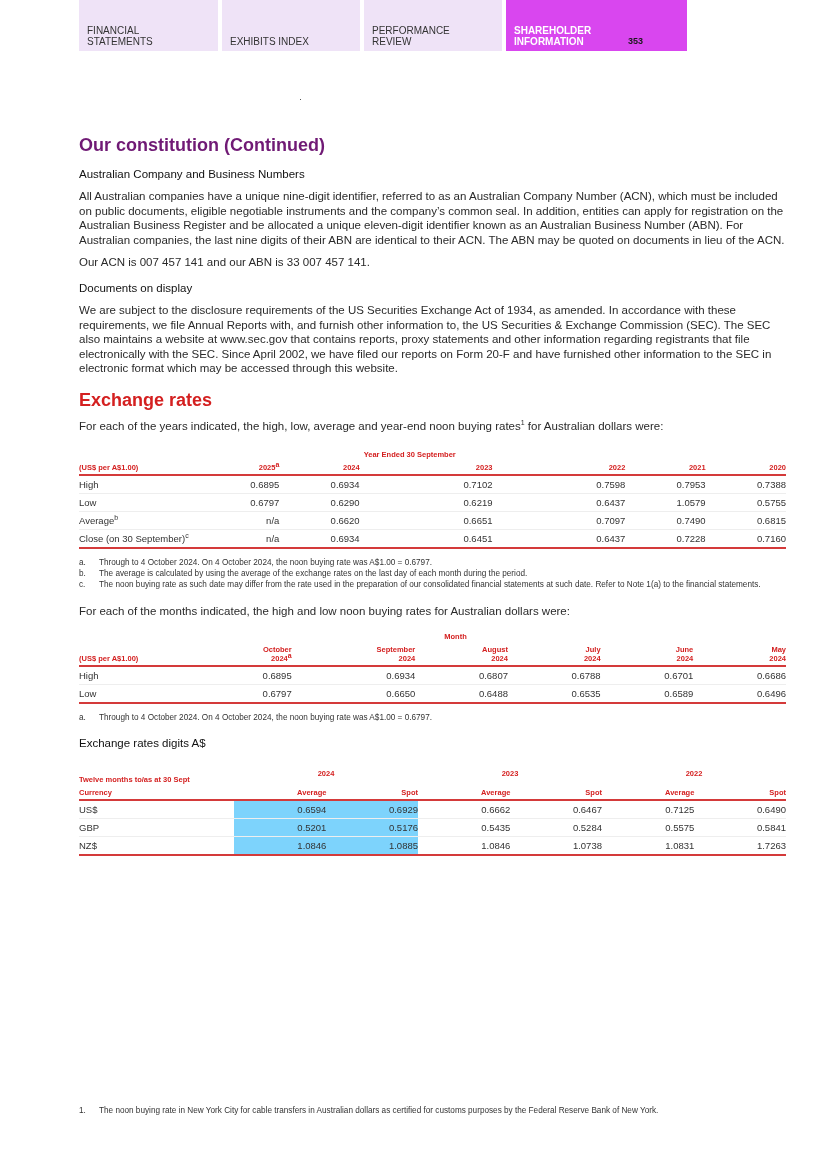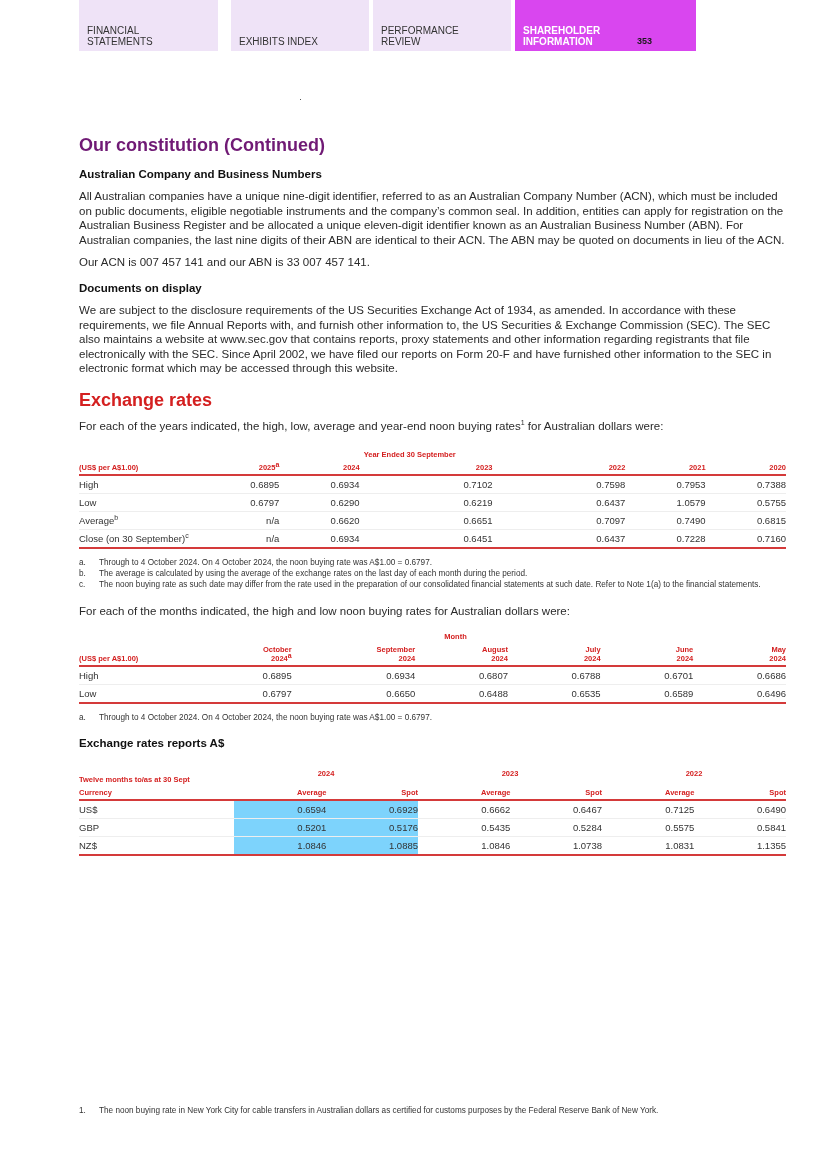--- a/index.html
+++ b/index.html
@@ -5,27 +5,27 @@
   * { box-sizing: border-box; margin: 0; padding: 0; }
   html, body { width: 825px; height: 1168px; background: #ffffff; }
   body { position: relative; font-family: "Liberation Sans", sans-serif; color: #222222; overflow: hidden; }
 
   
   .tabs { position: absolute; top: 0; left: 79px; width: 746px; height: 59px; display: flex; }
   .tab { height: 51px; background: #efe3f7; margin-right: 4px; position: relative; font-size: 10px; color: #333; line-height: 11px; }
   .tab .lbl { position: absolute; left: 8px; bottom: 4px; text-transform: uppercase; }
   .tab.active { background: #d946ef; color: #ffffff; font-weight: bold; margin-right: 0; }
   .tab.active .pg { position: absolute; left: 122px; bottom: 4px; color: #1a1a1a; font-size: 9px; font-weight: bold; }
-  .t1 { width: 139px; } .t2 { width: 138px; margin-left: 9px; } .t3 { width: 138px; } .t4 { width: 138px; } .t5 { width: 181px; }
+  .t1 { width: 139px; } .t2 { width: 138px; } .t3 { width: 138px; } .t4 { width: 138px; } .t5 { width: 181px; }
 
   .dot { position: absolute; left: 300px; top: 99px; width: 1px; height: 1px; background: #555; }
 
   .content { position: absolute; left: 79px; top: 135px; width: 707px; }
   h1.gray { font-size: 18px; font-weight: bold; color: #701a75; margin-bottom: 12px; }
-  h3 { font-size: 11.5px; font-weight: bold; color: #111; margin-bottom: 9px; }
+  h3 { font-size: 11.5px; font-weight: normal; color: #111; margin-bottom: 9px; }
   p.body { font-size: 11.5px; line-height: 14.6px; color: #2a2a2a; margin-bottom: 8px; }
   h2.red { font-size: 18px; font-weight: bold; color: #d42020; margin: 14px 0 8px; }
   sup { font-size: 7px; vertical-align: super; line-height: 0; }
 
   table { width: 100%; border-collapse: collapse; font-size: 9.5px; }
   th { color: #d42020; font-weight: bold; font-size: 7.5px; text-align: right; padding: 2px 0; vertical-align: bottom; line-height: 9px; }
   th.l { text-align: left; }
   th.grp { text-align: left; padding-left: 0; }
   td { text-align: right; padding: 3px 0; height: 17px; color: #333; border-bottom: 1px solid #eeeeee; }
   td.l { text-align: left; }
@@ -213,21 +213,21 @@
       </tbody>
   </table>
 
   <div class="notes" id="monthly-notes">
       <div class="note">
         <span class="k">a.</span>
         <span>Through to 4 October 2024. On 4 October 2024, the noon buying rate was A$1.00 = 0.6797.</span>
       </div>
     </div>
 
-  <h3 style="margin-top:14px;margin-bottom:18px">Exchange rates reports A$</h3>
+  <h3 style="margin-top:14px;margin-bottom:18px">Exchange rates digits A$</h3>
 
   <table>
     <colgroup>
         <col style="width:155px">
         <col>
         <col>
         <col>
         <col>
         <col>
         <col>
@@ -268,21 +268,21 @@
           <td>0.5575</td>
           <td>0.5841</td>
         </tr>
         <tr class="last">
           <td class="l">NZ$</td>
           <td class="shade">1.0846</td>
           <td class="shade">1.0885</td>
           <td>1.0846</td>
           <td>1.0738</td>
           <td>1.0831</td>
-          <td>1.1355</td>
+          <td>1.7263</td>
         </tr>
       </tbody>
   </table>
 </div>
 
 <div class="footnote">
   <span class="k">1.</span>
   <span>The noon buying rate in New York City for cable transfers in Australian dollars as certified for customs purposes by the Federal Reserve Bank of New York.</span>
 </div>
 

